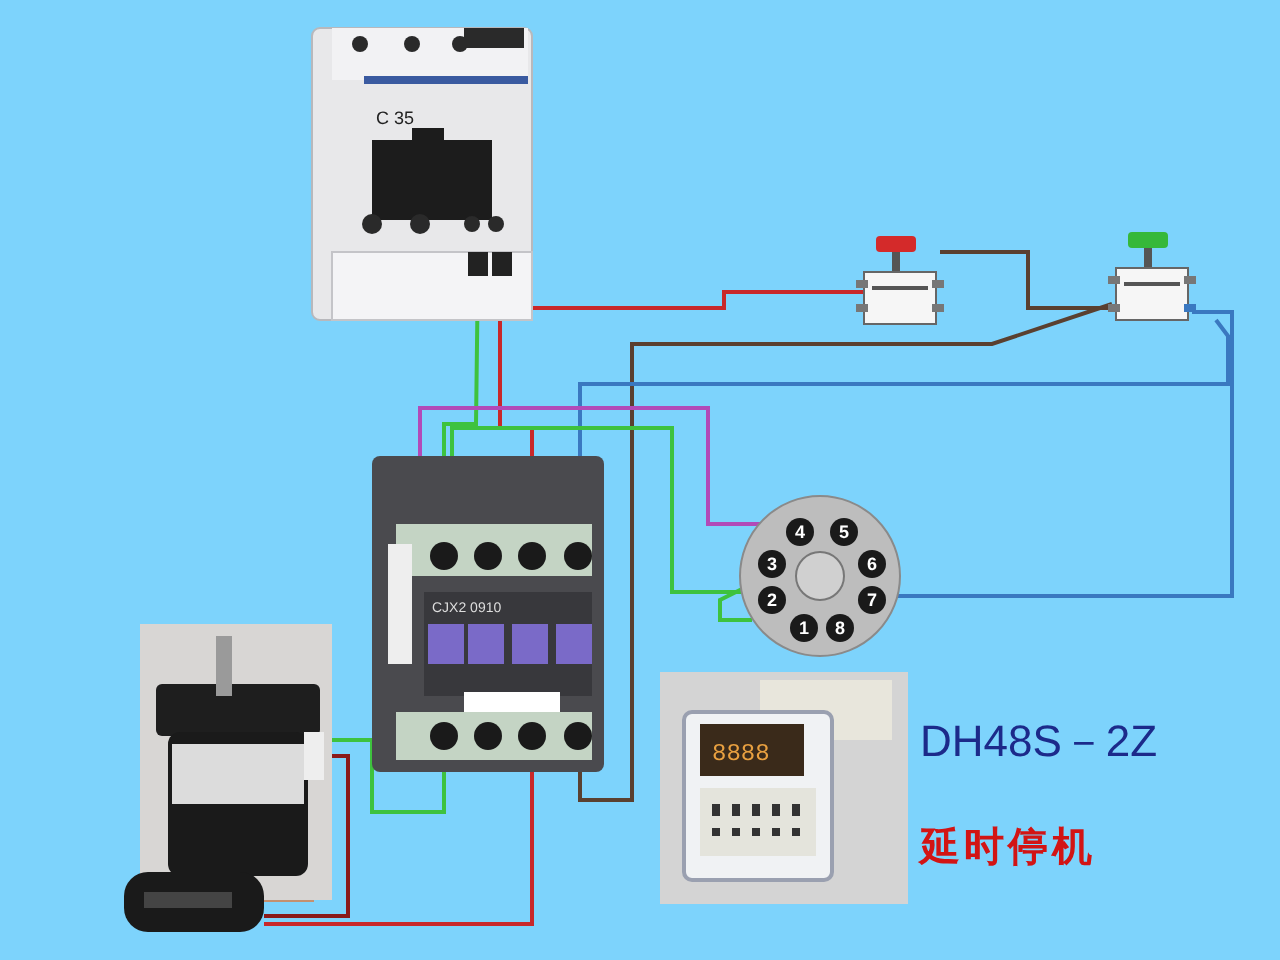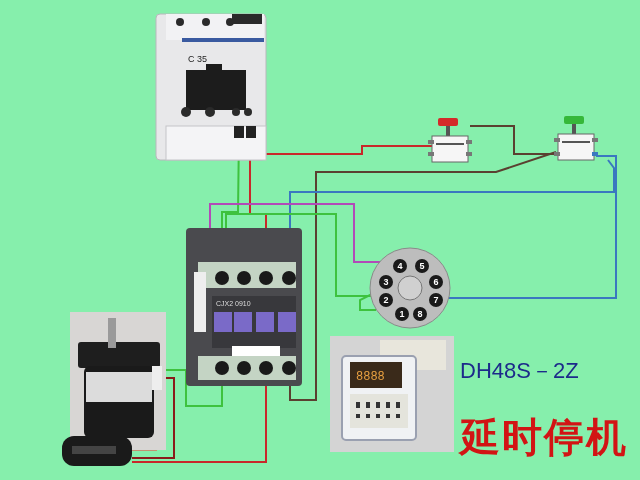--- a/index.html
+++ b/index.html
@@ -1,19 +1,19 @@
 <!DOCTYPE html>
 <html><head>
 <meta charset="utf-8">
 <style>
   html,body{margin:0;padding:0;background:#ffffff;}
-  #canvas{position:relative;width:640px;height:480px;overflow:hidden;background:#86efac;font-family:"Liberation Sans",sans-serif;}
+  #canvas{position:relative;width:640px;height:480px;overflow:hidden;background:#7dd3fc;font-family:"Liberation Sans",sans-serif;}
   svg{position:absolute;left:0;top:0;}
   .label-model{position:absolute;left:460px;top:356px;font-family:"Liberation Sans",sans-serif;font-size:22px;color:#1c2a8a;letter-spacing:0px;}
-  .label-title{position:absolute;left:460px;top:410px;font-family:"DejaVu Sans",sans-serif;font-size:40px;font-weight:bold;color:#d21414;letter-spacing:2px;}
+  .label-title{position:absolute;left:460px;top:410px;font-family:"DejaVu Sans",sans-serif;font-size:20px;font-weight:bold;color:#d21414;letter-spacing:2px;}
 </style>
 </head>
 <body>
 
 <div id="canvas">
 <svg width="640" height="480" viewBox="0 0 640 480">
 
   <g fill="none" stroke-width="2">
 
     <polyline points="250,132 256,154 362,154 362,146 432,146" stroke="#c8282a"></polyline>

